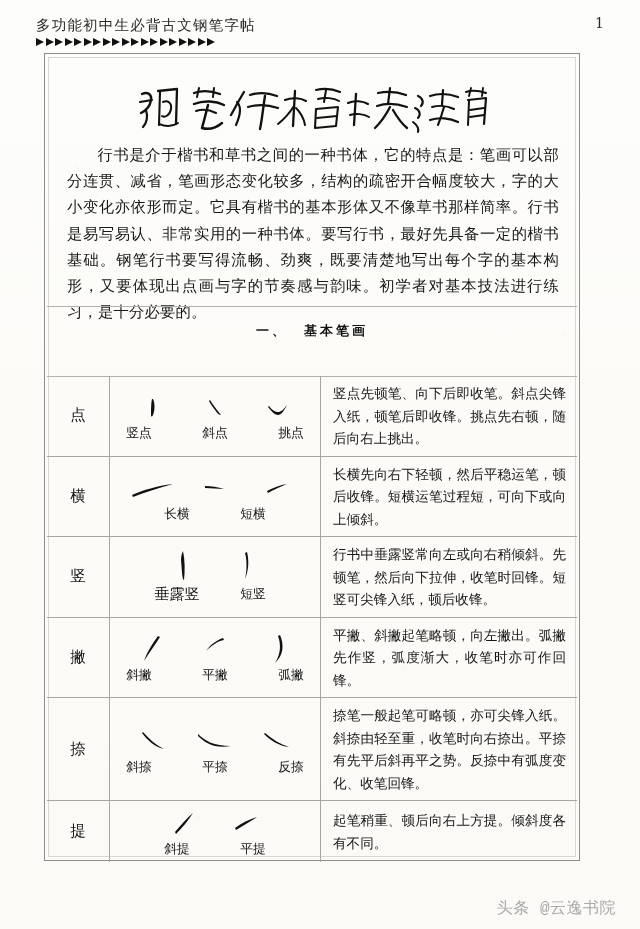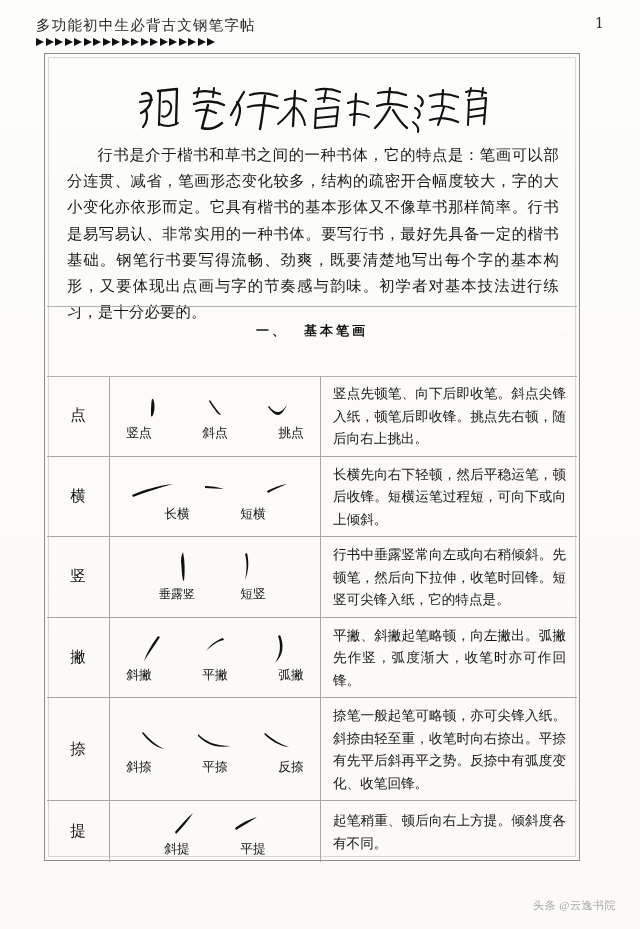--- a/index.html
+++ b/index.html
@@ -150,27 +150,27 @@
   }
   .glyph-cell{width:52px;display:flex;justify-content:center;align-items:flex-end;height:34px;}
   .label-row{
     display:flex;justify-content:center;align-items:center;gap:24px;
   }
   .label-cell{
     width:52px;text-align:center;
     font-family:"DejaVu Serif","Liberation Serif",serif;
     font-size:12.8px;color:#141414;white-space:nowrap;
   }
-  .label-cell.wide{width:52px;font-size:12px;}
+  .label-cell.wide{width:52px;font-size:15px;}
 
   
   .watermark{
     position:absolute;right:24px;top:898px;
-    font-family:Liberation Serif, serif;
-    font-size:11px;
+    font-family:Liberation Mono, monospace;
+    font-size:16px;
     color:#9a9a9a;
     letter-spacing:0.5px;
     opacity:.85;
   }
 </style>
 </head>
 <body>
 
 <div class="page">
   <div class="paper-noise"></div>
@@ -347,21 +347,21 @@
                 <svg width="20" height="36" viewBox="0 0 20 36">
                     <path d="M11 4 C13 12,13 22,9 31 C11 22,11 12,9 5 Z" fill="#111"></path>
                   </svg>
               </span>
             </div>
             <div class="label-row">
               <span class="label-cell wide">垂露竖</span>
               <span class="label-cell">短竖</span>
             </div>
           </td>
-          <td class="desc">行书中垂露竖常向左或向右稍倾斜。先顿笔，然后向下拉伸，收笔时回锋。短竖可尖锋入纸，它的特点是。</td>
+          <td class="desc">行书中垂露竖常向左或向右稍倾斜。先顿笔，然后向下拉伸，收笔时回锋。短竖可尖锋入纸，顿后收锋。</td>
         </tr>
 
         <tr>
           <td class="cat">撇</td>
           <td class="glyphs">
             <div class="glyph-row">
               <span class="glyph-cell">
                 <svg width="26" height="34" viewBox="0 0 26 34">
                     <path d="M20 5 C15 13,9 21,4 29 C7 20,13 11,18 4 Z" fill="#111"></path>
                   </svg>

